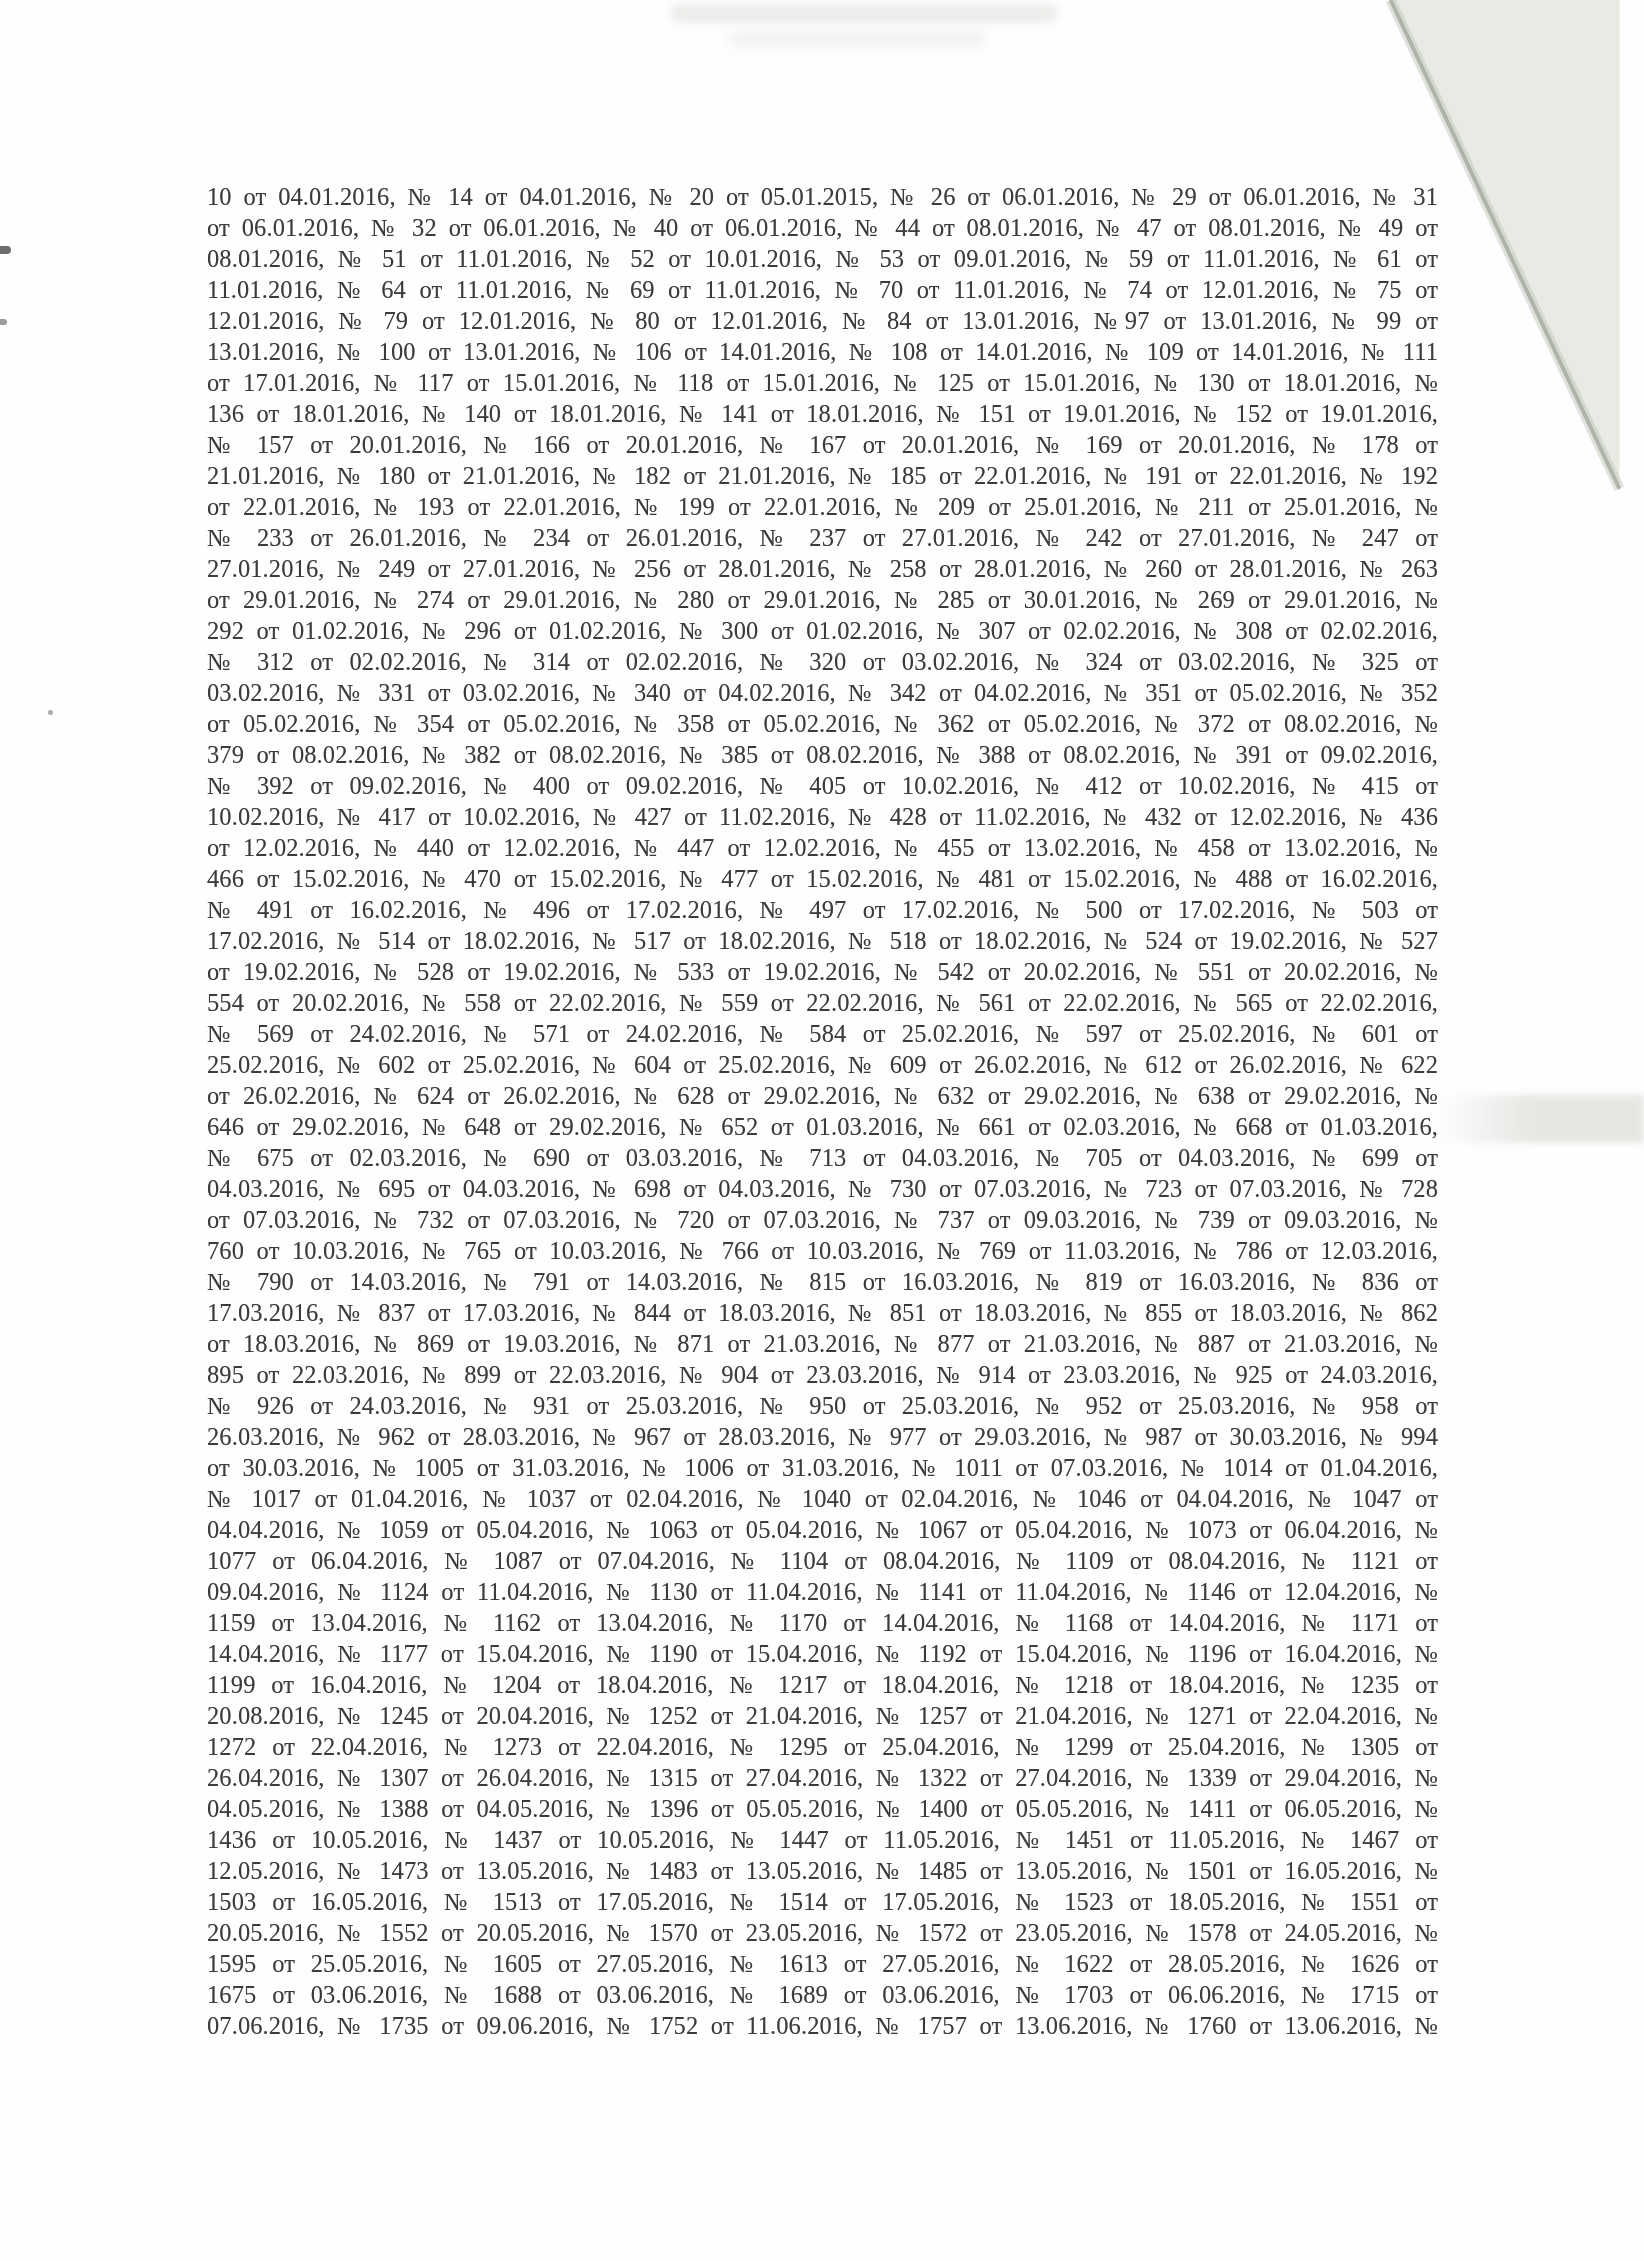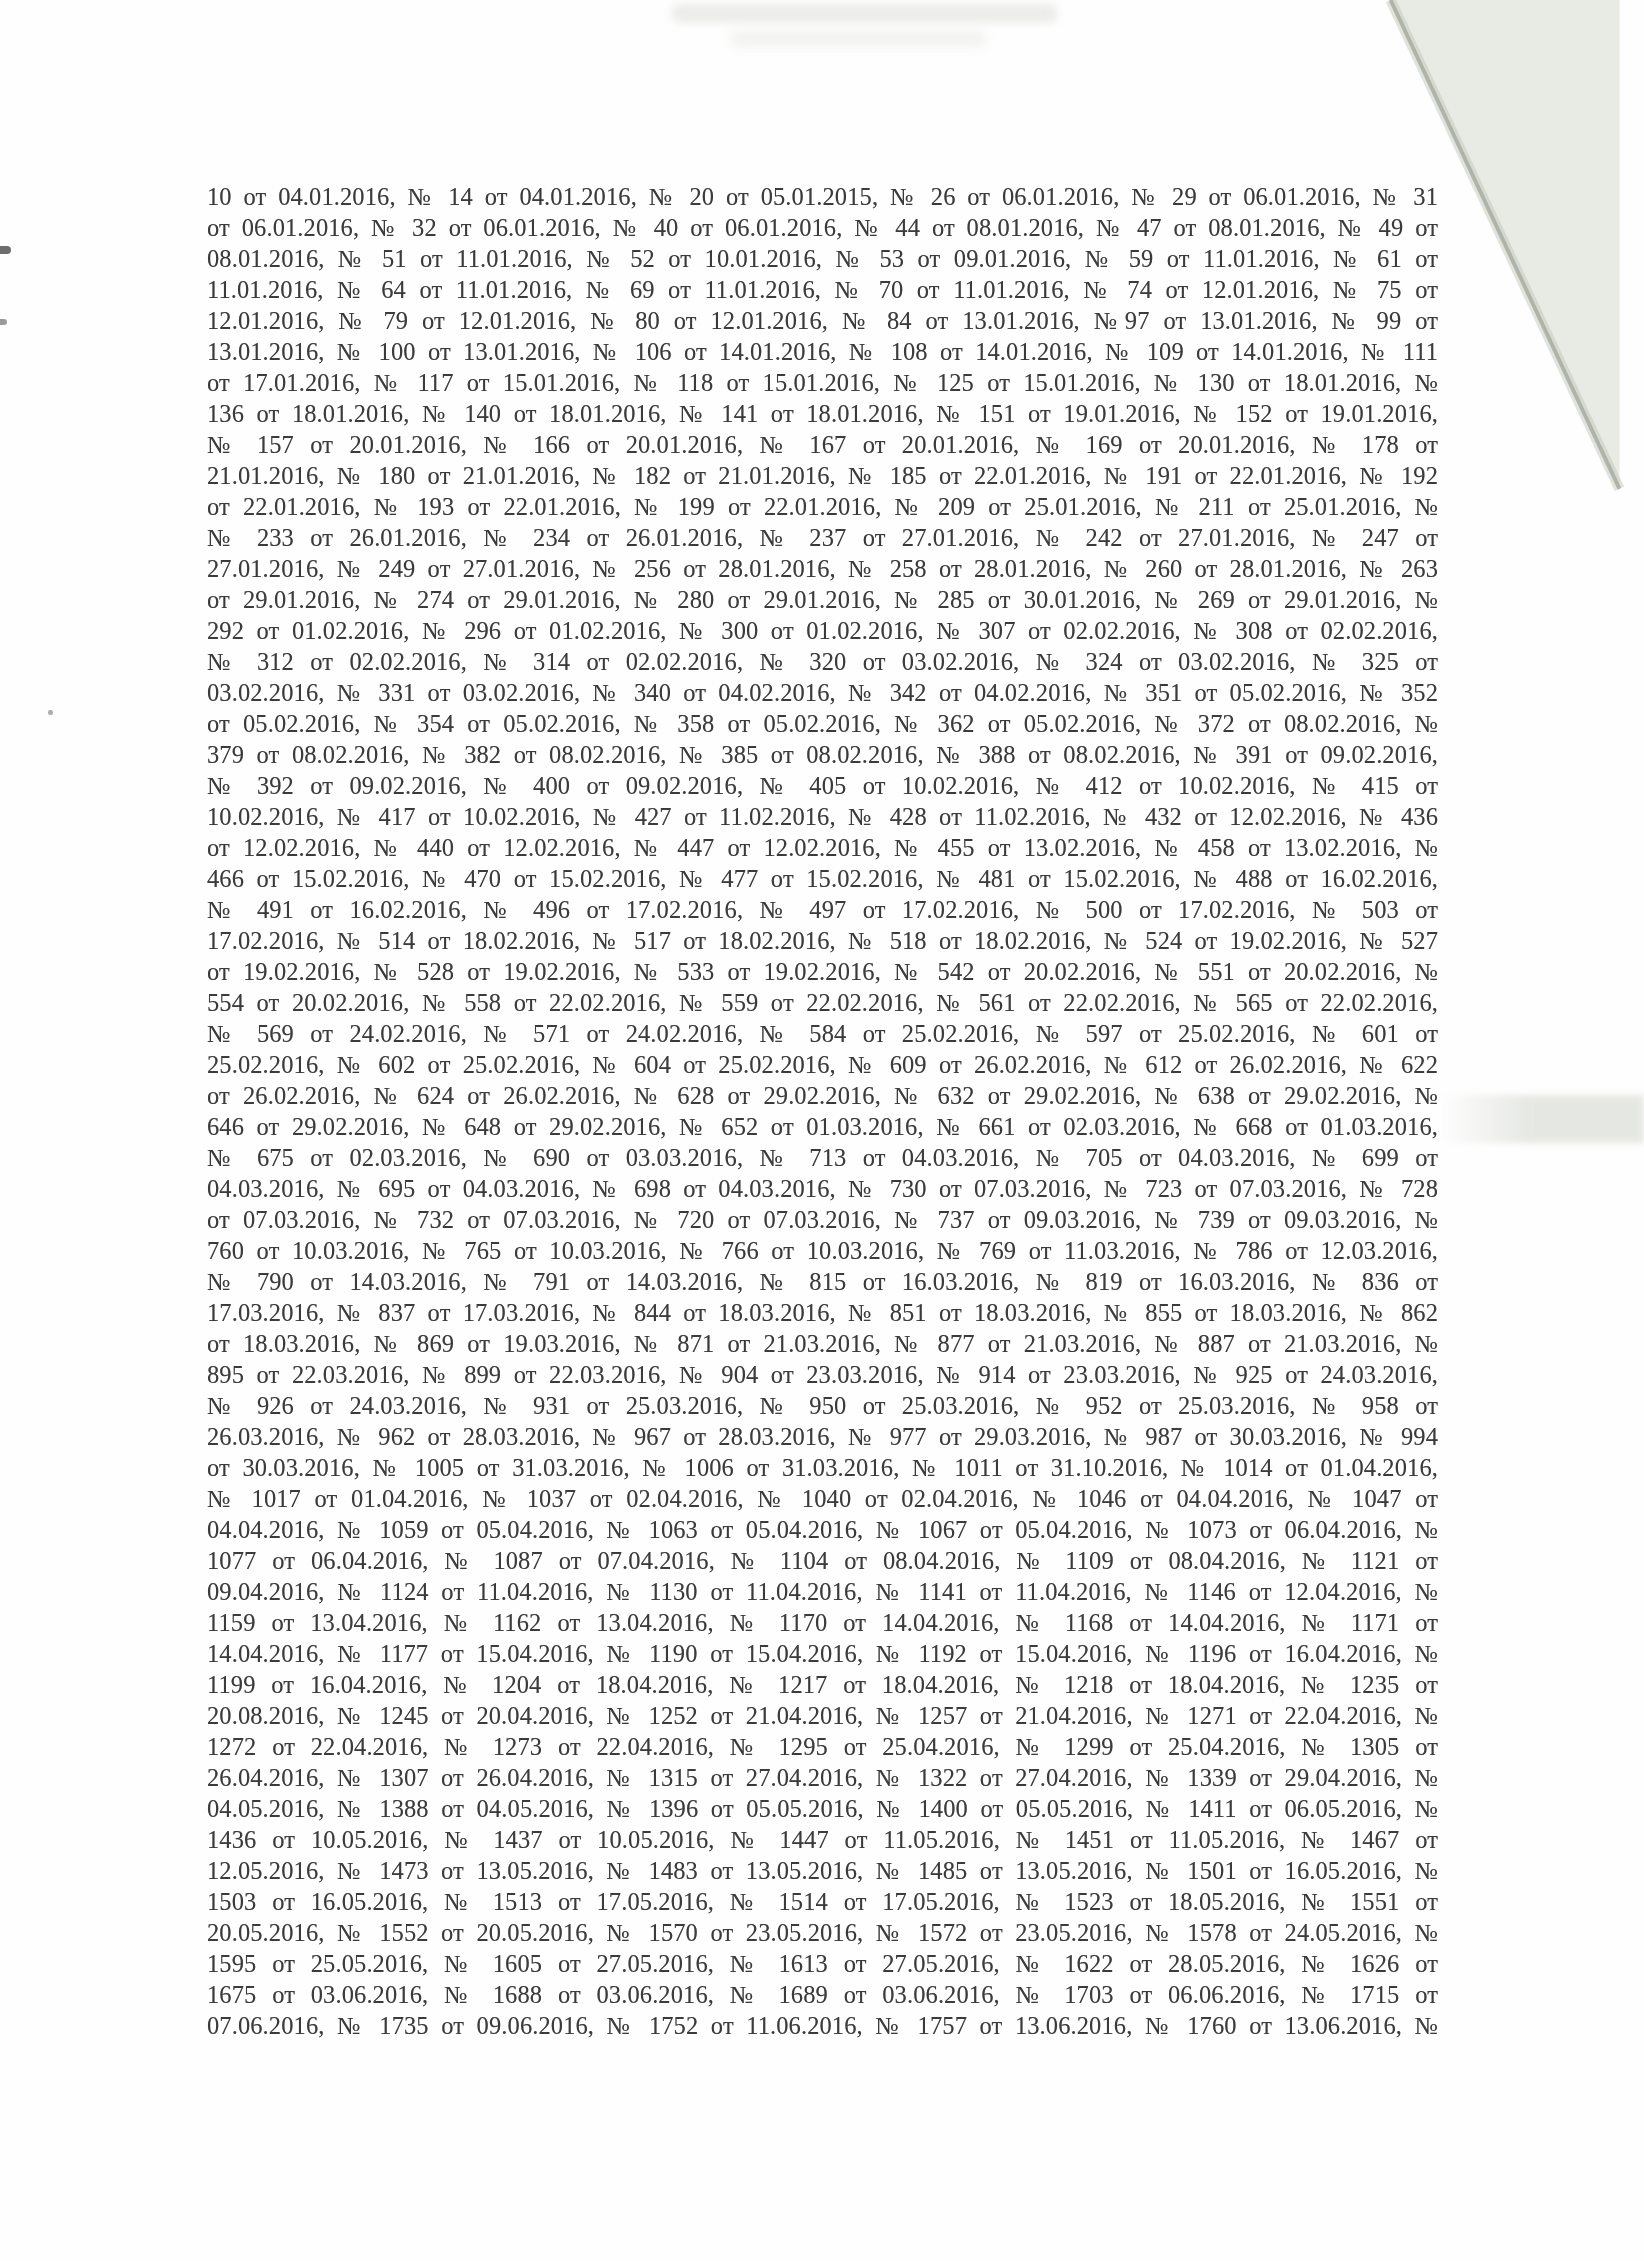--- a/index.html
+++ b/index.html
@@ -170,21 +170,21 @@
       <div class="line">№ 675 от 02.03.2016, № 690 от 03.03.2016, № 713 от 04.03.2016, № 705 от 04.03.2016, № 699 от</div>
       <div class="line">04.03.2016, № 695 от 04.03.2016, № 698 от 04.03.2016, № 730 от 07.03.2016, № 723 от 07.03.2016, № 728</div>
       <div class="line">от 07.03.2016, № 732 от 07.03.2016, № 720 от 07.03.2016, № 737 от 09.03.2016, № 739 от 09.03.2016, №</div>
       <div class="line">760 от 10.03.2016, № 765 от 10.03.2016, № 766 от 10.03.2016, № 769 от 11.03.2016, № 786 от 12.03.2016,</div>
       <div class="line">№ 790 от 14.03.2016, № 791 от 14.03.2016, № 815 от 16.03.2016, № 819 от 16.03.2016, № 836 от</div>
       <div class="line">17.03.2016, № 837 от 17.03.2016, № 844 от 18.03.2016, № 851 от 18.03.2016, № 855 от 18.03.2016, № 862</div>
       <div class="line">от 18.03.2016, № 869 от 19.03.2016, № 871 от 21.03.2016, № 877 от 21.03.2016, № 887 от 21.03.2016, №</div>
       <div class="line">895 от 22.03.2016, № 899 от 22.03.2016, № 904 от 23.03.2016, № 914 от 23.03.2016, № 925 от 24.03.2016,</div>
       <div class="line">№ 926 от 24.03.2016, № 931 от 25.03.2016, № 950 от 25.03.2016, № 952 от 25.03.2016, № 958 от</div>
       <div class="line">26.03.2016, № 962 от 28.03.2016, № 967 от 28.03.2016, № 977 от 29.03.2016, № 987 от 30.03.2016, № 994</div>
-      <div class="line">от 30.03.2016, № 1005 от 31.03.2016, № 1006 от 31.03.2016, № 1011 от 31.10.2016, № 1014 от 01.04.2016,</div>
+      <div class="line">от 30.03.2016, № 1005 от 31.03.2016, № 1006 от 31.03.2016, № 1011 от 07.03.2016, № 1014 от 01.04.2016,</div>
       <div class="line">№ 1017 от 01.04.2016, № 1037 от 02.04.2016, № 1040 от 02.04.2016, № 1046 от 04.04.2016, № 1047 от</div>
       <div class="line">04.04.2016, № 1059 от 05.04.2016, № 1063 от 05.04.2016, № 1067 от 05.04.2016, № 1073 от 06.04.2016, №</div>
       <div class="line">1077 от 06.04.2016, № 1087 от 07.04.2016, № 1104 от 08.04.2016, № 1109 от 08.04.2016, № 1121 от</div>
       <div class="line">09.04.2016, № 1124 от 11.04.2016, № 1130 от 11.04.2016, № 1141 от 11.04.2016, № 1146 от 12.04.2016, №</div>
       <div class="line">1159 от 13.04.2016, № 1162 от 13.04.2016, № 1170 от 14.04.2016, № 1168 от 14.04.2016, № 1171 от</div>
       <div class="line">14.04.2016, № 1177 от 15.04.2016, № 1190 от 15.04.2016, № 1192 от 15.04.2016, № 1196 от 16.04.2016, №</div>
       <div class="line">1199 от 16.04.2016, № 1204 от 18.04.2016, № 1217 от 18.04.2016, № 1218 от 18.04.2016, № 1235 от</div>
       <div class="line">20.08.2016, № 1245 от 20.04.2016, № 1252 от 21.04.2016, № 1257 от 21.04.2016, № 1271 от 22.04.2016, №</div>
       <div class="line">1272 от 22.04.2016, № 1273 от 22.04.2016, № 1295 от 25.04.2016, № 1299 от 25.04.2016, № 1305 от</div>
       <div class="line">26.04.2016, № 1307 от 26.04.2016, № 1315 от 27.04.2016, № 1322 от 27.04.2016, № 1339 от 29.04.2016, №</div>

